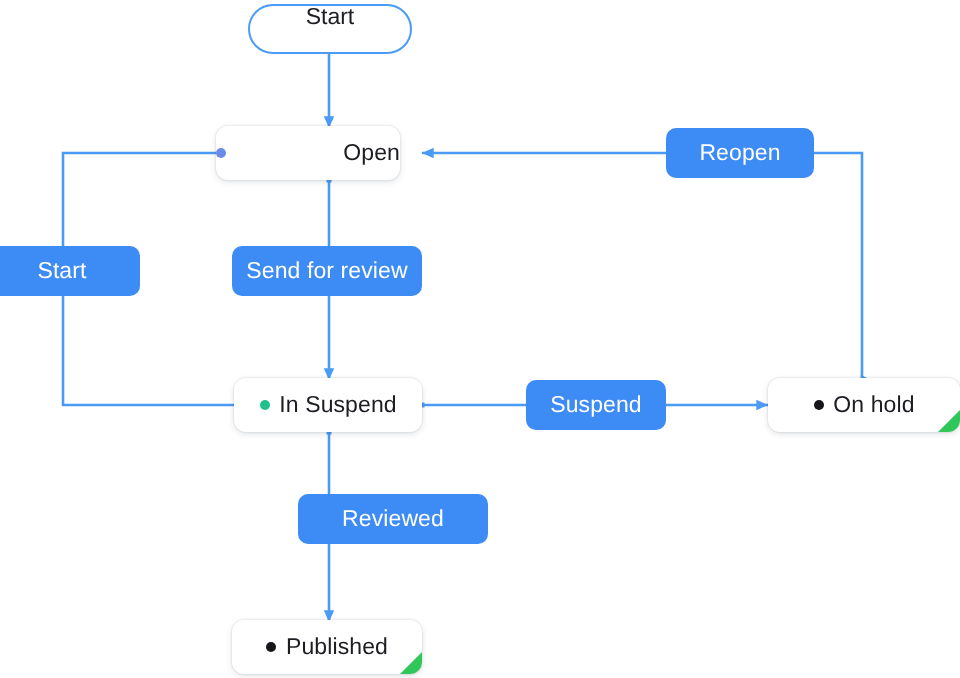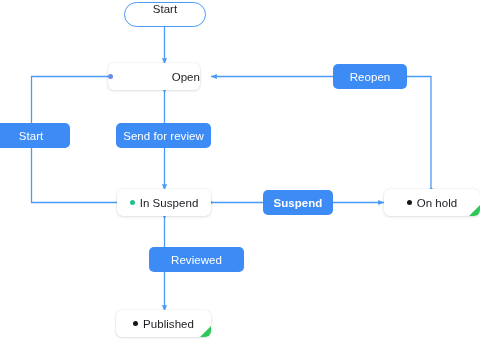--- a/index.html
+++ b/index.html
@@ -165,21 +165,21 @@
   </div>
 
   <div class="transition" style="left:116px; top:123px; width:95px; height:25px;">
     <span class="label">Send for review</span>
   </div>
 
   <div class="transition" style="left:333px; top:64px; width:74px; height:25px;">
     <span class="label">Reopen</span>
   </div>
 
-  <div class="transition" style="left:263px; top:190px; width:70px; height:25px;font-weight:bold;">
+  <div class="transition" style="left:263px; top:190px; width:70px; height:25px;">
     <span class="label">Suspend</span>
   </div>
 
   <div class="transition" style="left:116px; top:247px; width:95px; height:25px;margin-left:33px;">
     <span class="label">Reviewed</span>
   </div>
 
 </div>
 
 </body></html>

